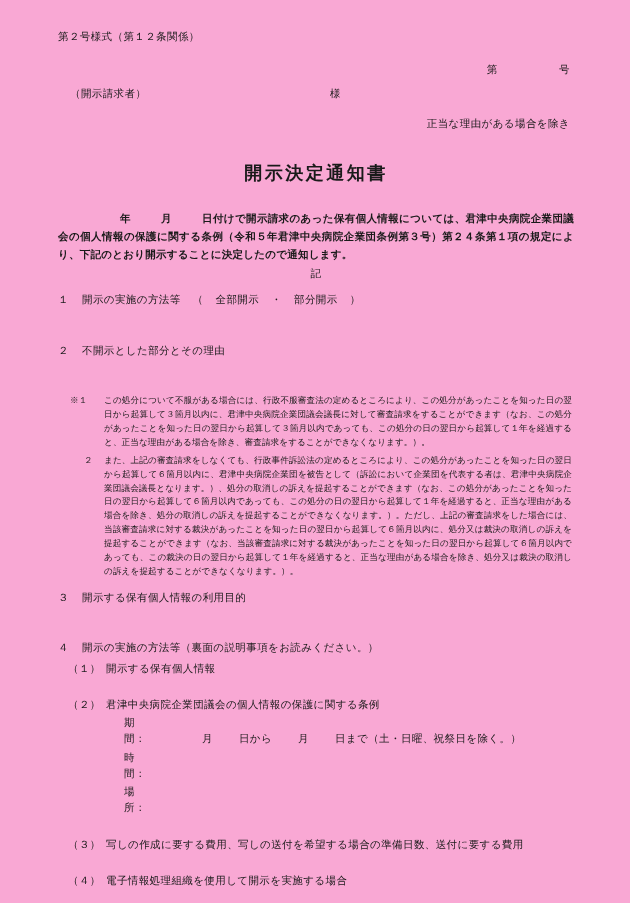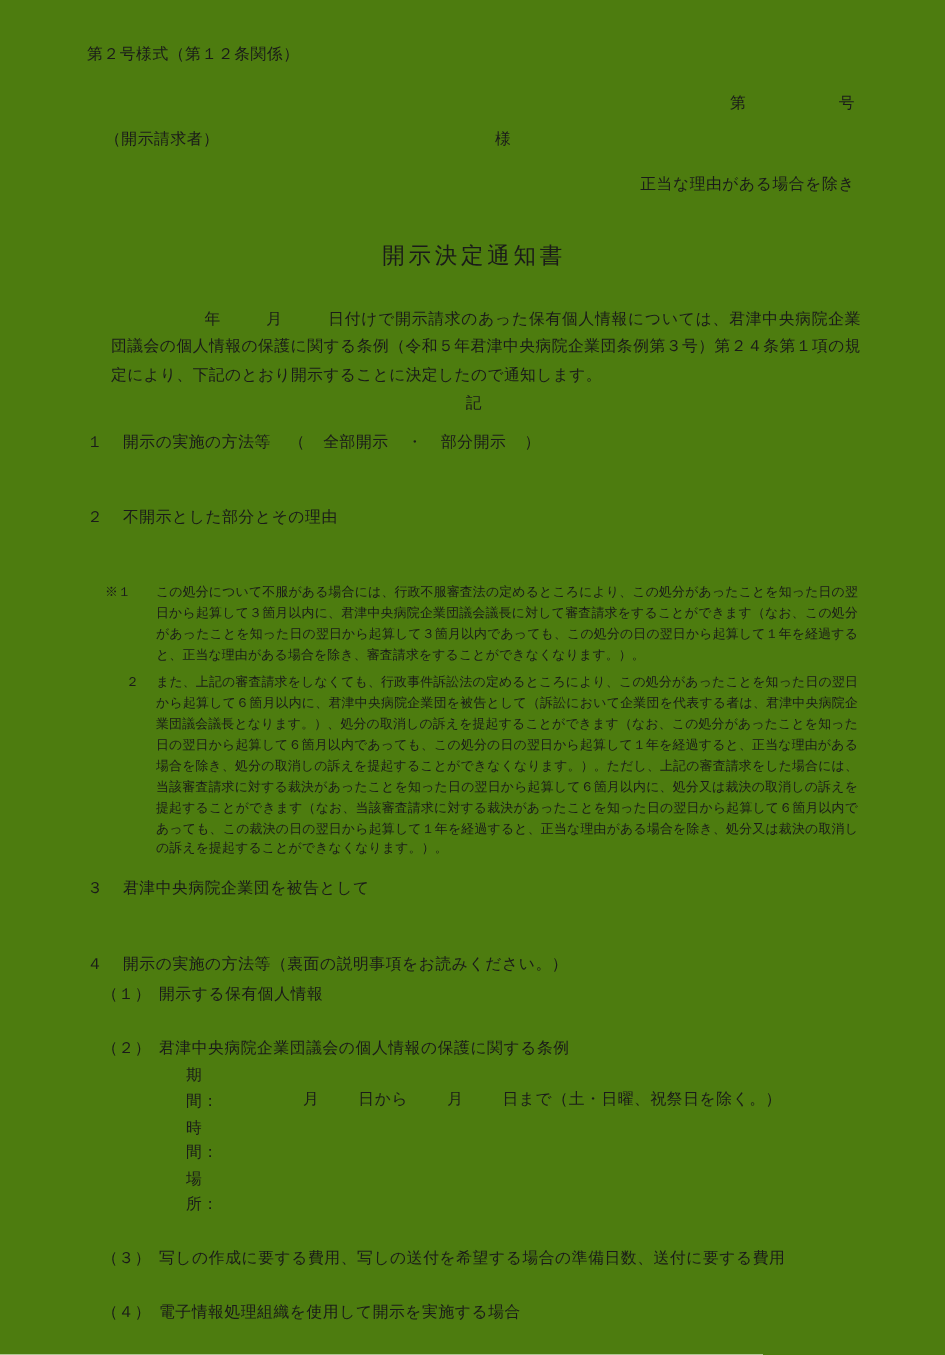--- a/index.html
+++ b/index.html
@@ -17,21 +17,21 @@
     font-size: 10.5px;
     line-height: 1.55;
     overflow: hidden;
   }
   .page {
     position: absolute;
     left: 0;
     top: 0;
     width: 630px;
     height: 903px;
-    background: #4d7c0f;
+    background: #f9a8d4;
   }
   .sheet {
     position: absolute;
     left: 58px;
     top: 28px;
     width: 516px;
   }
 
   
   .form-no {
@@ -59,33 +59,34 @@
   }
   .issuer {
     text-align: right;
     margin: 14px 4px 0 0;
     letter-spacing: 0.4px;
   }
 
   
   .doc-title {
     text-align: center;
-    font-size: 15px;
+    font-size: 18px;
     letter-spacing: 2.5px;
     margin: 28px 0 0 0;
-    font-weight: normal;
+    font-weight: bold;
   }
 
   
   .lead {
-    margin: 22px 0 0 16px;
+    margin: 22px 0 0 0;
     text-align: justify;
     text-justify: inter-ideograph;
     letter-spacing: 0.25px;
     line-height: 1.72;
+    font-weight: bold;
   }
   .lead .indent { display: inline-block; width: 62px; }
   .lead .gap-m { display: inline-block; width: 30px; }
   .lead .gap-s { display: inline-block; width: 30px; }
 
   .ki {
     text-align: center;
     margin: 2px 0 0 0;
     letter-spacing: 0.4px;
   }
@@ -188,21 +189,21 @@
         <span class="marker">※１</span>
         <span class="body">この処分について不服がある場合には、行政不服審査法の定めるところにより、この処分があったことを知った日の翌日から起算して３箇月以内に、君津中央病院企業団議会議長に対して審査請求をすることができます（なお、この処分があったことを知った日の翌日から起算して３箇月以内であっても、この処分の日の翌日から起算して１年を経過すると、正当な理由がある場合を除き、審査請求をすることができなくなります。）。</span>
       </div>
       <div class="note second">
         <span class="marker">２</span>
         <span class="body">また、上記の審査請求をしなくても、行政事件訴訟法の定めるところにより、この処分があったことを知った日の翌日から起算して６箇月以内に、君津中央病院企業団を被告として（訴訟において企業団を代表する者は、君津中央病院企業団議会議長となります。）、処分の取消しの訴えを提起することができます（なお、この処分があったことを知った日の翌日から起算して６箇月以内であっても、この処分の日の翌日から起算して１年を経過すると、正当な理由がある場合を除き、処分の取消しの訴えを提起することができなくなります。）。ただし、上記の審査請求をした場合には、当該審査請求に対する裁決があったことを知った日の翌日から起算して６箇月以内に、処分又は裁決の取消しの訴えを提起することができます（なお、当該審査請求に対する裁決があったことを知った日の翌日から起算して６箇月以内であっても、この裁決の日の翌日から起算して１年を経過すると、正当な理由がある場合を除き、処分又は裁決の取消しの訴えを提起することができなくなります。）。</span>
       </div>
     </div>
 
     <div class="item">
-      <span class="num">３</span><span>君津中央病院企業団を被告として</span>
+      <span class="num">３</span><span>開示する保有個人情報の利用目的</span>
     </div>
 
     <div class="item item-gap-lg">
       <span class="num">４</span><span>開示の実施の方法等（裏面の説明事項をお読みください。）</span>
     </div>
 
     <div class="subitem" style="margin-top:4px;">
       <span class="snum">（１）</span><span>開示する保有個人情報</span>
     </div>
 

